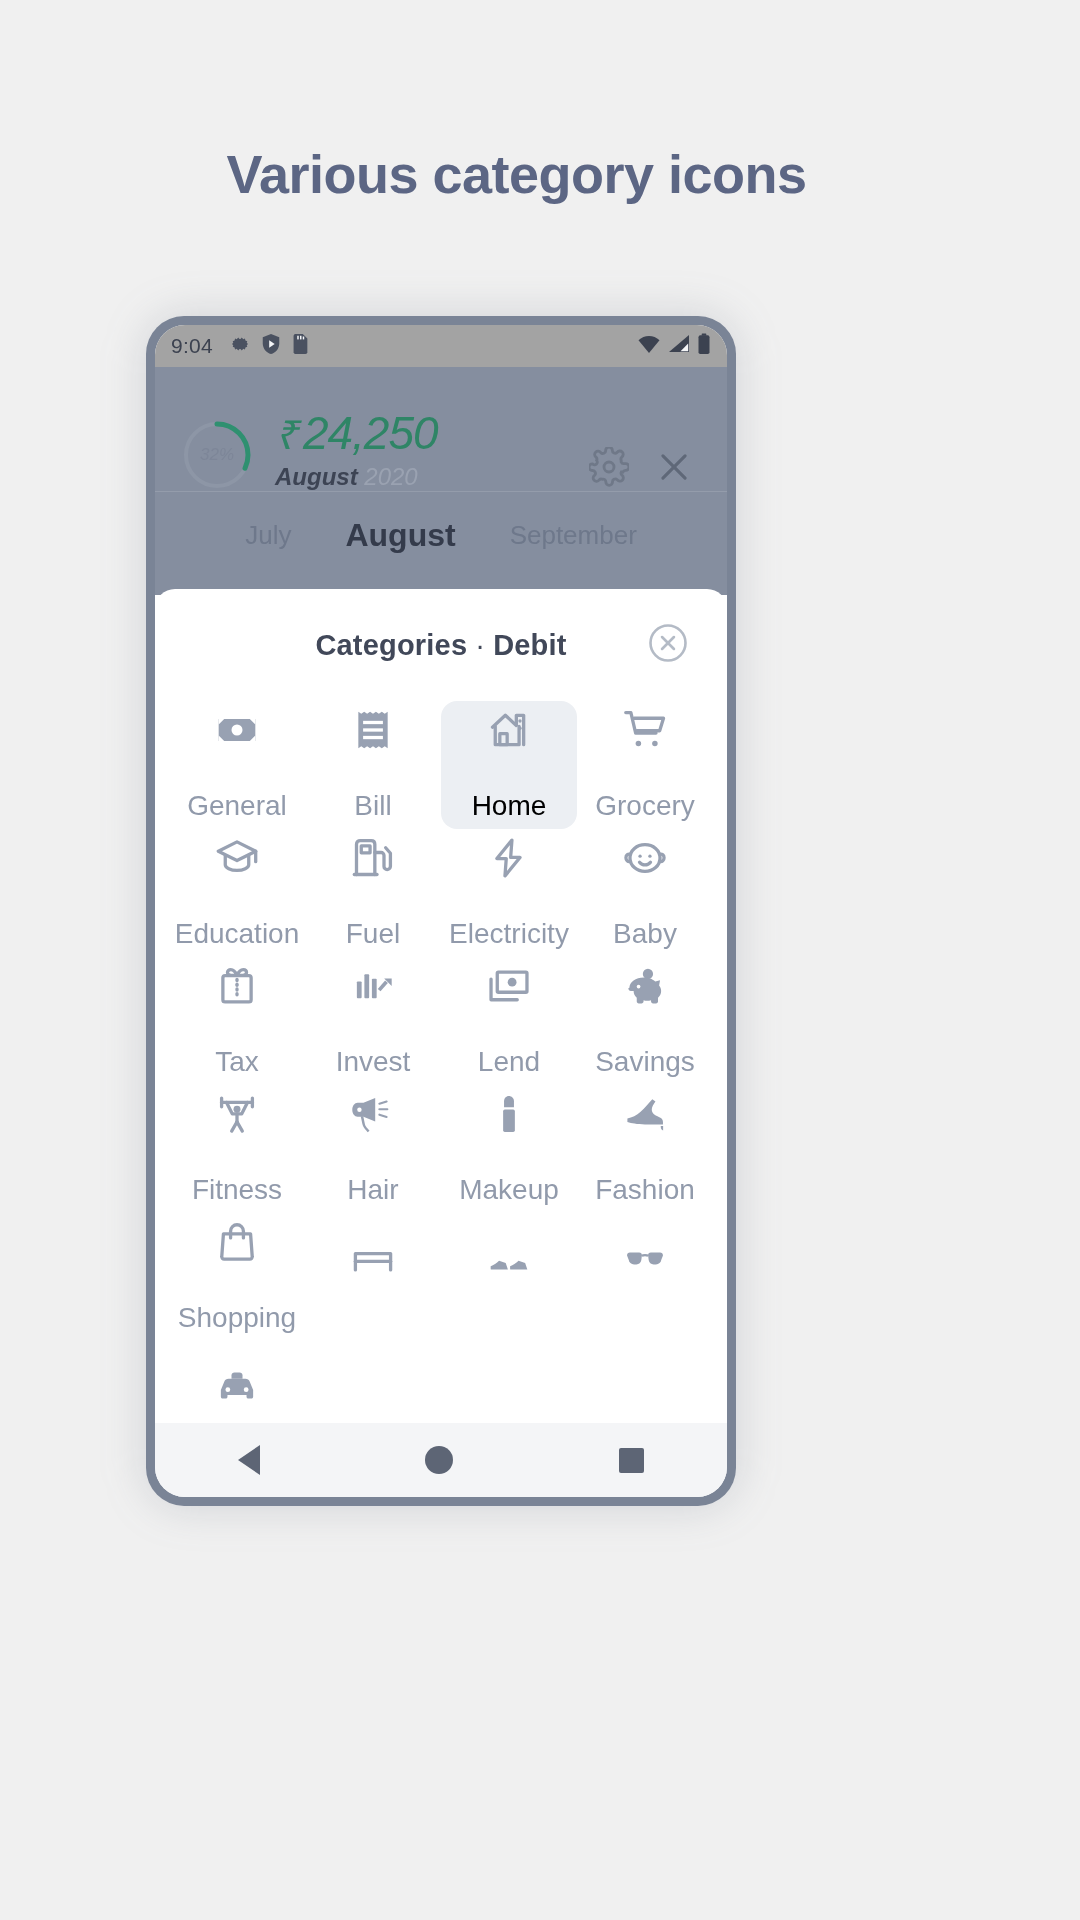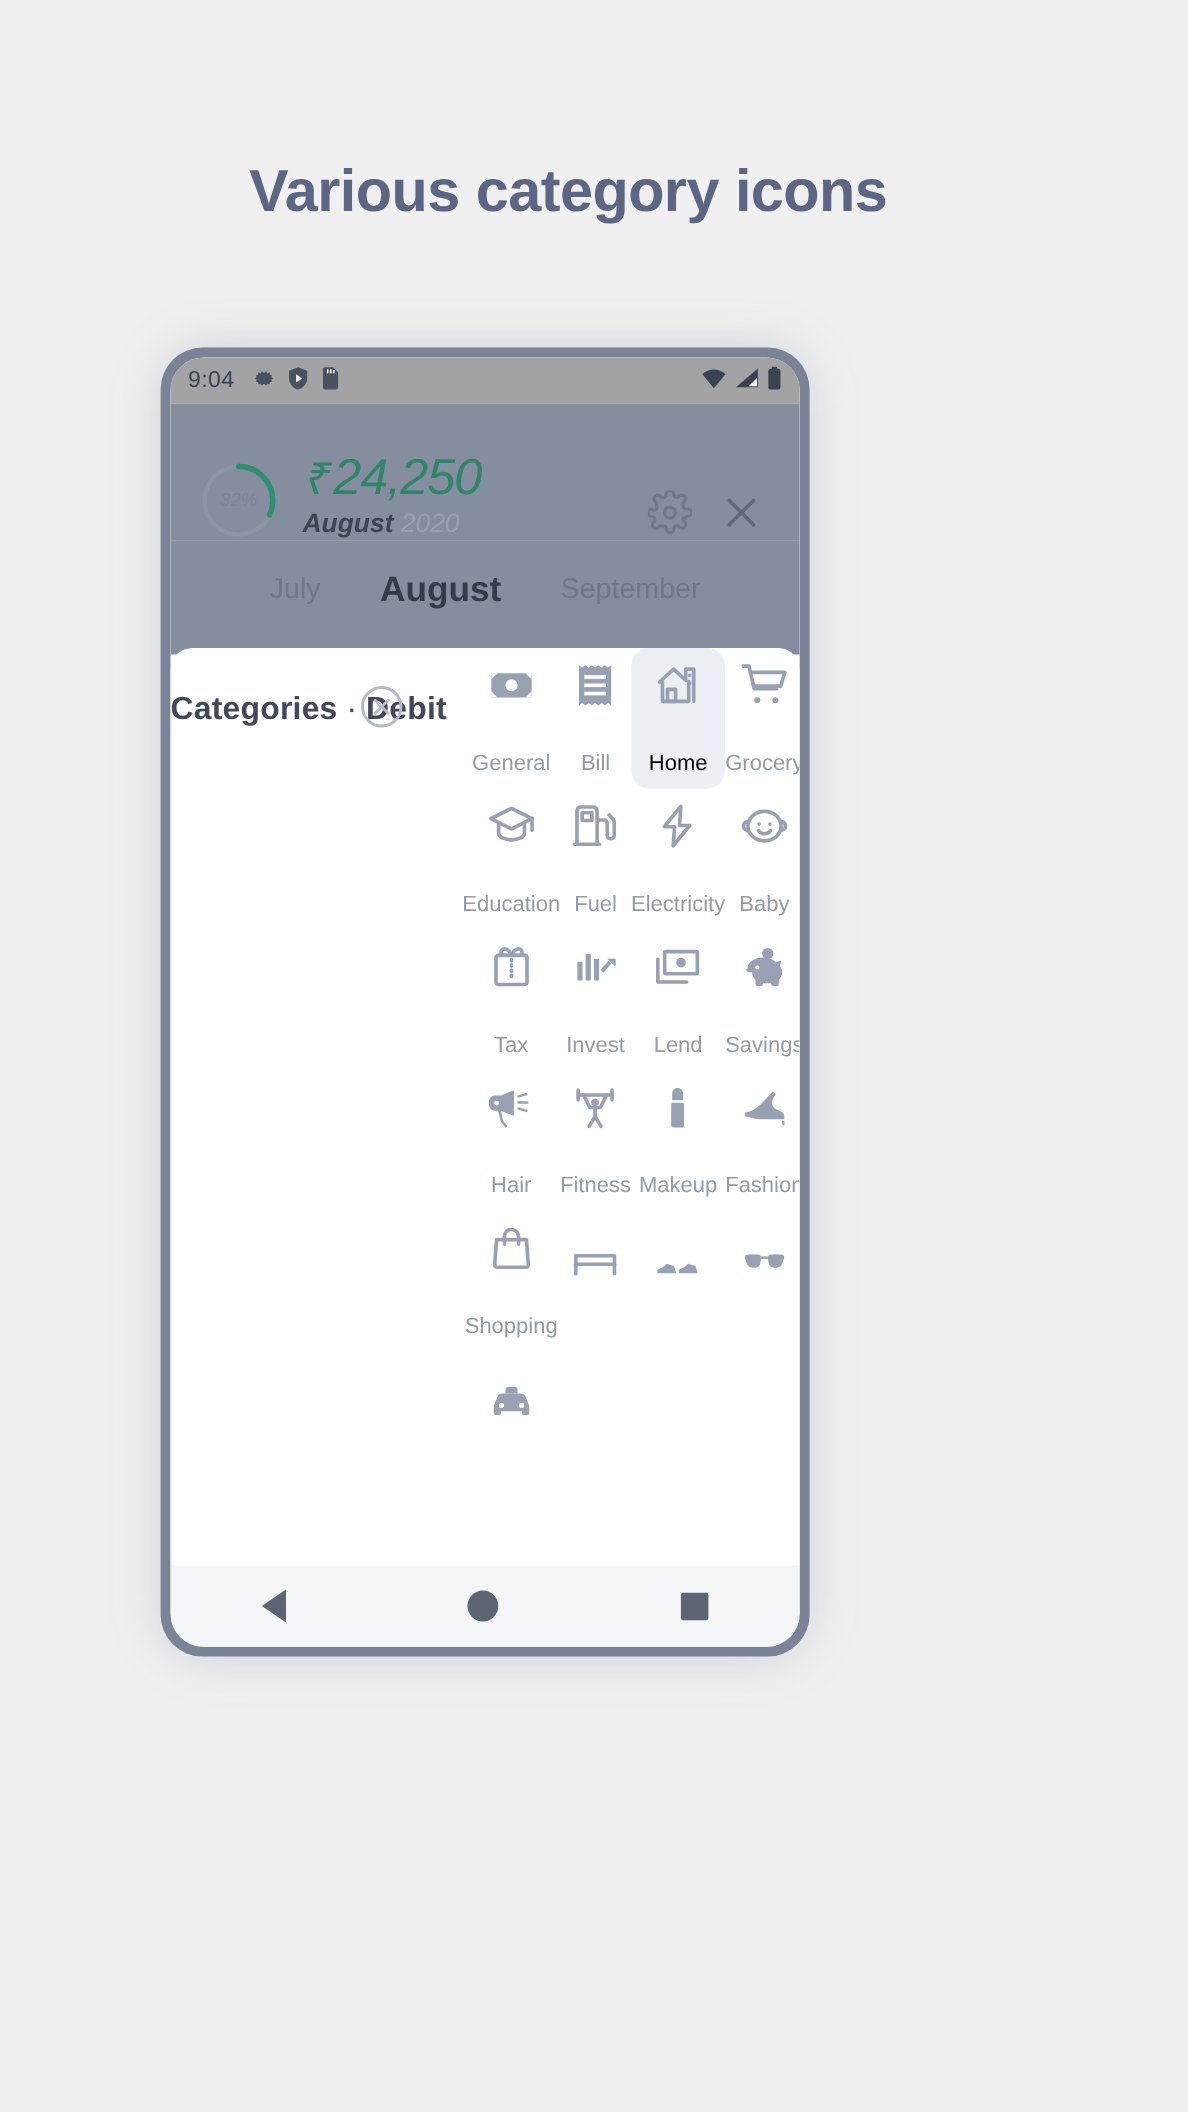--- a/index.html
+++ b/index.html
@@ -144,20 +144,21 @@
 
   
   .sheet {
     flex: 1 1 auto;
     background: #ffffff;
     border-radius: 20px 20px 0 0;
     margin-top: -6px;
     position: relative;
     overflow: hidden;
     display: flex;
+    flex-direction: column;
     min-height: 0;
   }
   .sheet-head {
     height: 112px;
     position: relative;
     display: flex;
     align-items: center;
     justify-content: center;
     flex: 0 0 auto;
   }
@@ -194,21 +195,21 @@
     gap: 14px;
   }
   .cell.selected { background: #eceff3; }
   .cell .ico {
     height: 44px;
     display: flex;
     align-items: flex-end;
     justify-content: center;
   }
   .cell .lbl {
-    font-size: 20px;
+    font-size: 28px;
     color: #919aab;
     white-space: nowrap;
     margin-top: 24px;
   }
   .cell.selected .lbl { color: #000000; }
 
   
   .navbar {
     height: 74px;
     background: #f4f5f7;
@@ -479,50 +480,50 @@
               <svg width="44" height="44" viewBox="0 0 24 24" fill="#98a1b2">
                 <circle cx="13.6" cy="5.4" r="2.8"></circle>
                 <path d="M3.5 13c0-3.3 3.5-5.7 7.8-5.7 1.1 0 2.2.2 3.2.5 1.2.4 2.3 1 3.1 1.8l2.6-.7-.5 2.8c.7.9 1.1 1.9 1.1 3 0 1.4-.6 2.7-1.7 3.7v2.1c0 .6-.5 1-1.1 1h-1.6c-.6 0-1.1-.4-1.1-1v-.7c-.7.2-1.4.3-2.1.3s-1.4-.1-2-.3v.7c0 .6-.5 1-1.1 1H8.6c-.6 0-1.1-.4-1.1-1v-2.1c-1.1-1-1.7-2.3-1.7-3.7H4.3c-.8 0-1.4-.7-1.4-1.5z"></path>
                 <circle cx="8.5" cy="12.3" r="1" fill="#fff"></circle>
               </svg>
             </div>
             <div class="lbl">Savings</div>
           </div>
           <div class="cell">
             <div class="ico">
+              <svg width="44" height="44" viewBox="0 0 24 24" fill="none" stroke="#98a1b2" stroke-width="1.8" stroke-linecap="round" stroke-linejoin="round">
+                <line x1="3.6" y1="3.3" x2="3.6" y2="8.1"></line>
+                <line x1="20.4" y1="3.3" x2="20.4" y2="8.1"></line>
+                <line x1="3.6" y1="5.7" x2="20.4" y2="5.7"></line>
+                <circle cx="12" cy="9.4" r="1.9" fill="#98a1b2" stroke="none"></circle>
+                <path d="M6.3 5.7l3.1 6.2h5.2l3.1-6.2"></path>
+                <line x1="12" y1="11.9" x2="12" y2="16.3"></line>
+                <path d="M12 16.3l-2.9 5"></path>
+                <path d="M12 16.3l2.9 5"></path>
+              </svg>
+            </div>
+            <div class="lbl">Fitness</div>
+          </div>
+          <div class="cell">
+            <div class="ico">
               <svg width="44" height="44" viewBox="0 0 24 24" fill="#98a1b2">
                 <path d="M3.6 5.9c-1.6 0-2.9 1.7-2.9 3.8s1.3 3.8 2.9 3.8h3.2l6.4 2.6V3.3L6.8 5.9H3.6z"></path>
                 <circle cx="4.6" cy="9.7" r="1.2" fill="#fff"></circle>
                 <path d="M6.7 13.2l.9 4.4c.2 1 .8 1.6 1.6 2.5l.9 1.1-1 .7-.9-1.1c-1-1.2-1.7-2-2-3.4l-.9-4.2z"></path>
                 <g stroke="#98a1b2" stroke-width="1.2" stroke-linecap="round" fill="none">
                   <line x1="15.5" y1="6.4" x2="19.4" y2="5.2"></line>
                   <line x1="15.5" y1="9.4" x2="19.8" y2="9.4"></line>
                   <line x1="15.5" y1="12.4" x2="19.4" y2="13.6"></line>
                 </g>
               </svg>
             </div>
             <div class="lbl">Hair</div>
           </div>
           <div class="cell">
             <div class="ico">
-              <svg width="44" height="44" viewBox="0 0 24 24" fill="none" stroke="#98a1b2" stroke-width="1.8" stroke-linecap="round" stroke-linejoin="round">
-                <line x1="3.6" y1="3.3" x2="3.6" y2="8.1"></line>
-                <line x1="20.4" y1="3.3" x2="20.4" y2="8.1"></line>
-                <line x1="3.6" y1="5.7" x2="20.4" y2="5.7"></line>
-                <circle cx="12" cy="9.4" r="1.9" fill="#98a1b2" stroke="none"></circle>
-                <path d="M6.3 5.7l3.1 6.2h5.2l3.1-6.2"></path>
-                <line x1="12" y1="11.9" x2="12" y2="16.3"></line>
-                <path d="M12 16.3l-2.9 5"></path>
-                <path d="M12 16.3l2.9 5"></path>
-              </svg>
-            </div>
-            <div class="lbl">Fitness</div>
-          </div>
-          <div class="cell">
-            <div class="ico">
               <svg width="44" height="44" viewBox="0 0 24 24" fill="#98a1b2">
                 <path d="M9.3 8.3V5.1c0-1.6 1.1-2.9 2.6-2.9s2.8 1.2 2.8 2.8v3.3H9.3z"></path>
                 <rect x="8.8" y="9.6" width="6.4" height="12.2" rx=".9"></rect>
               </svg>
             </div>
             <div class="lbl">Makeup</div>
           </div>
           <div class="cell">
             <div class="ico">
               <svg width="44" height="44" viewBox="0 0 24 24" fill="#98a1b2">

